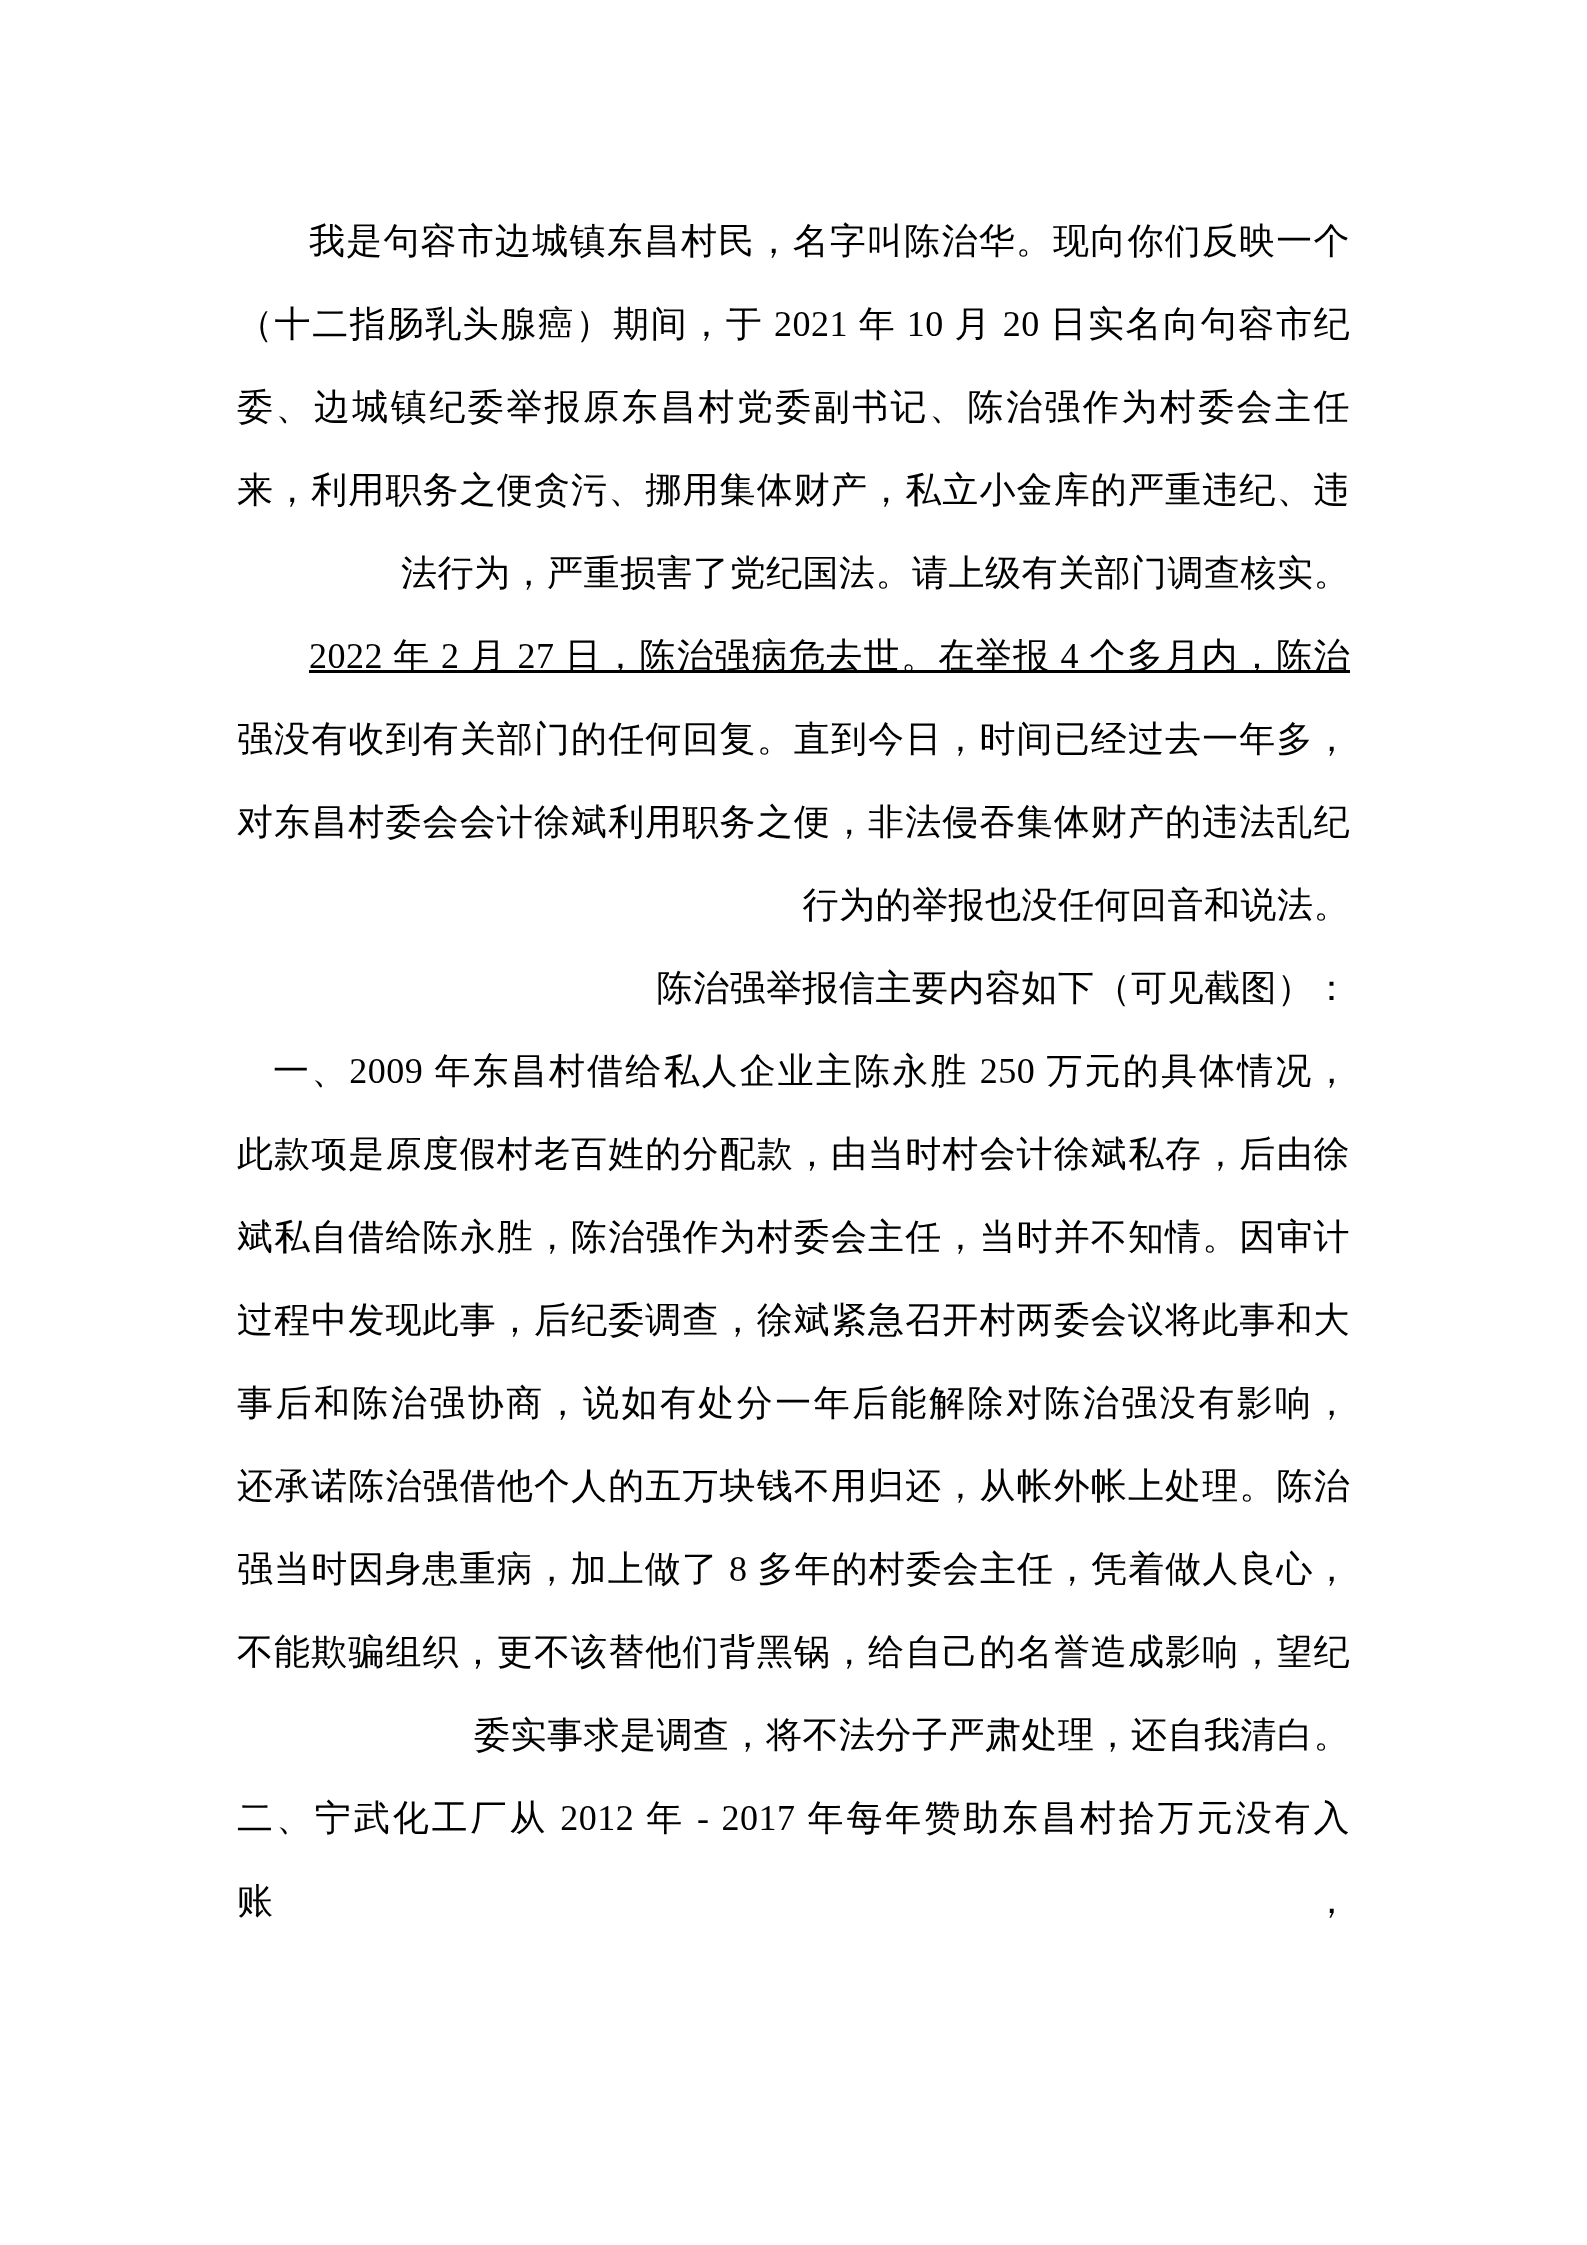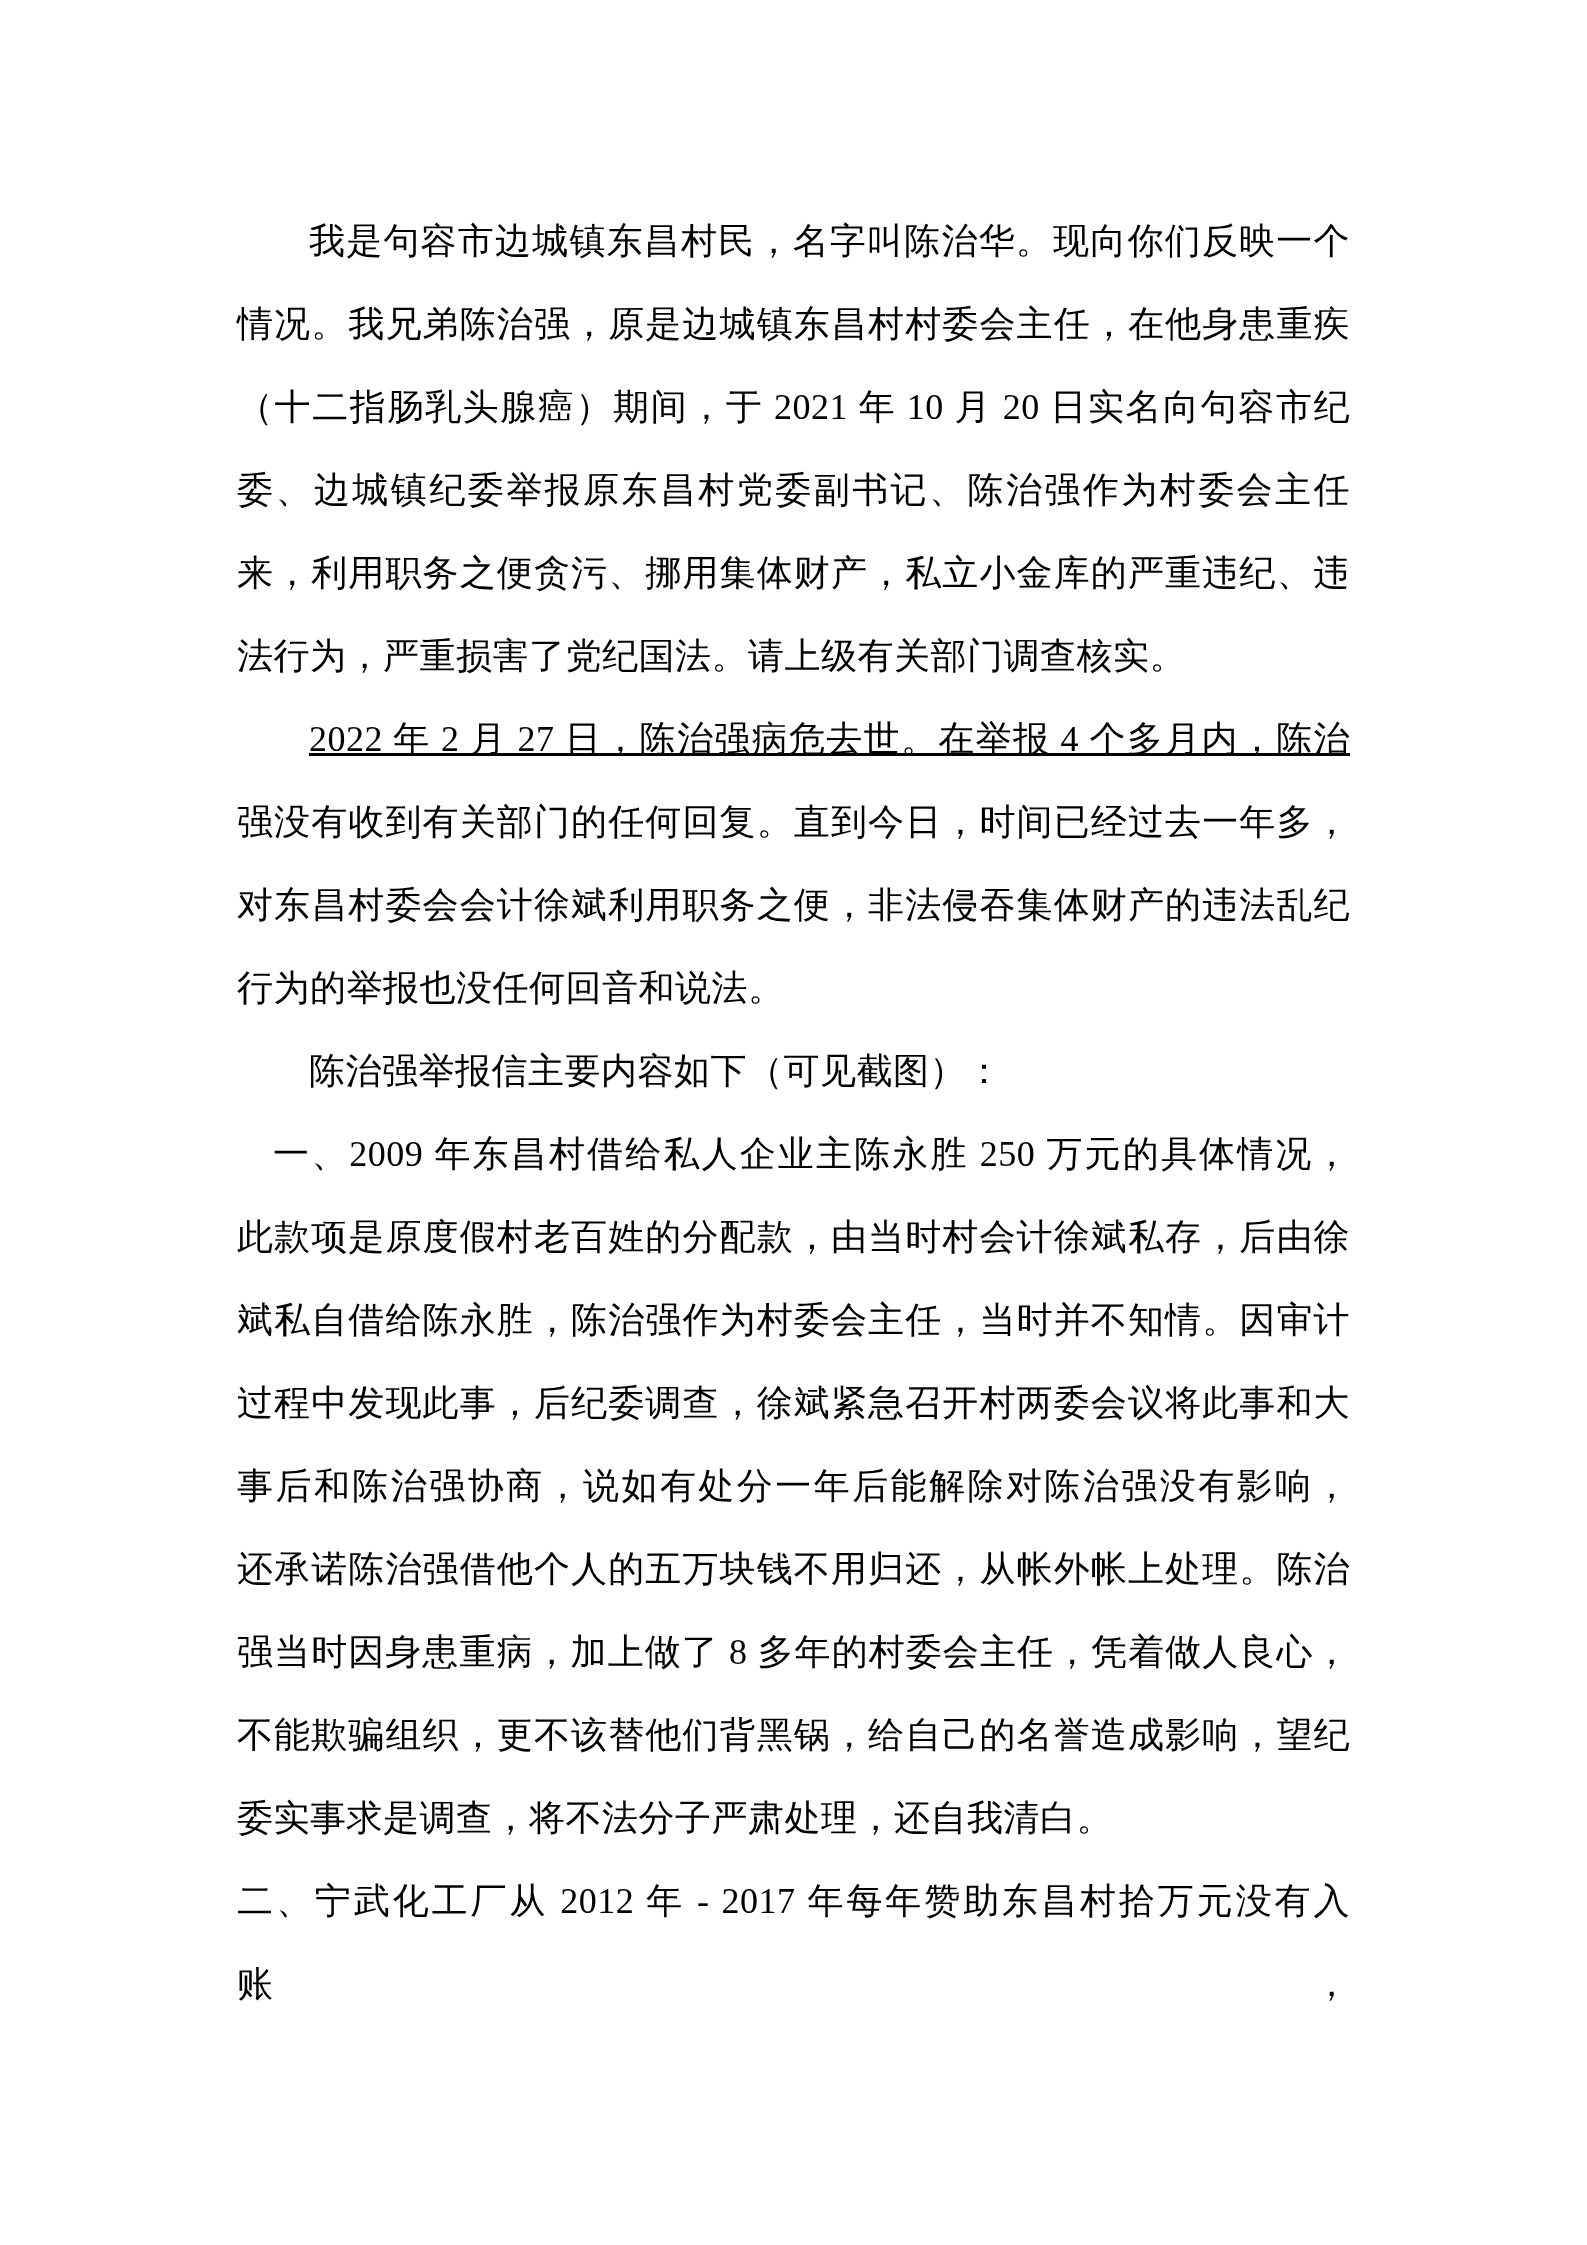--- a/index.html
+++ b/index.html
@@ -26,37 +26,36 @@
     margin: 0;
     padding: 0;
   }
   .line {
     height: 83px;
     line-height: 83px;
     font-size: 36px;
     letter-spacing: 0.5px;
     white-space: normal;
     overflow: visible;
-    text-align: left;
+    text-align: right;
     color: #000000;
   }
   
   .line.j {
     text-align: justify;
     text-align-last: justify;
   }
 </style>
 </head>
 <body>
 
 <div class="page">
   <div class="doc">
       <div class="paragraph">
         <div class="line j" style="padding-left: 72px;">我是句容市边城镇东昌村民，名字叫陈治华。现向你们反映一个</div>
-        <div class="line j">情况。我兄弟陈治强，原是边城镇东昌村村委会主任，在他身患重疾</div>
         <div class="line j">（十二指肠乳头腺癌）期间，于 2021 年 10 月 20 日实名向句容市纪</div>
         <div class="line j">委、边城镇纪委举报原东昌村党委副书记、陈治强作为村委会主任</div>
         <div class="line j">来，利用职务之便贪污、挪用集体财产，私立小金库的严重违纪、违</div>
         <div class="line">法行为，严重损害了党纪国法。请上级有关部门调查核实。</div>
       </div>
       <div class="paragraph">
         <div class="line j" style="padding-left: 72px; text-decoration: underline;">2022 年 2 月 27 日，陈治强病危去世。在举报 4 个多月内，陈治</div>
         <div class="line j">强没有收到有关部门的任何回复。直到今日，时间已经过去一年多，</div>
         <div class="line j">对东昌村委会会计徐斌利用职务之便，非法侵吞集体财产的违法乱纪</div>
         <div class="line">行为的举报也没任何回音和说法。</div>

